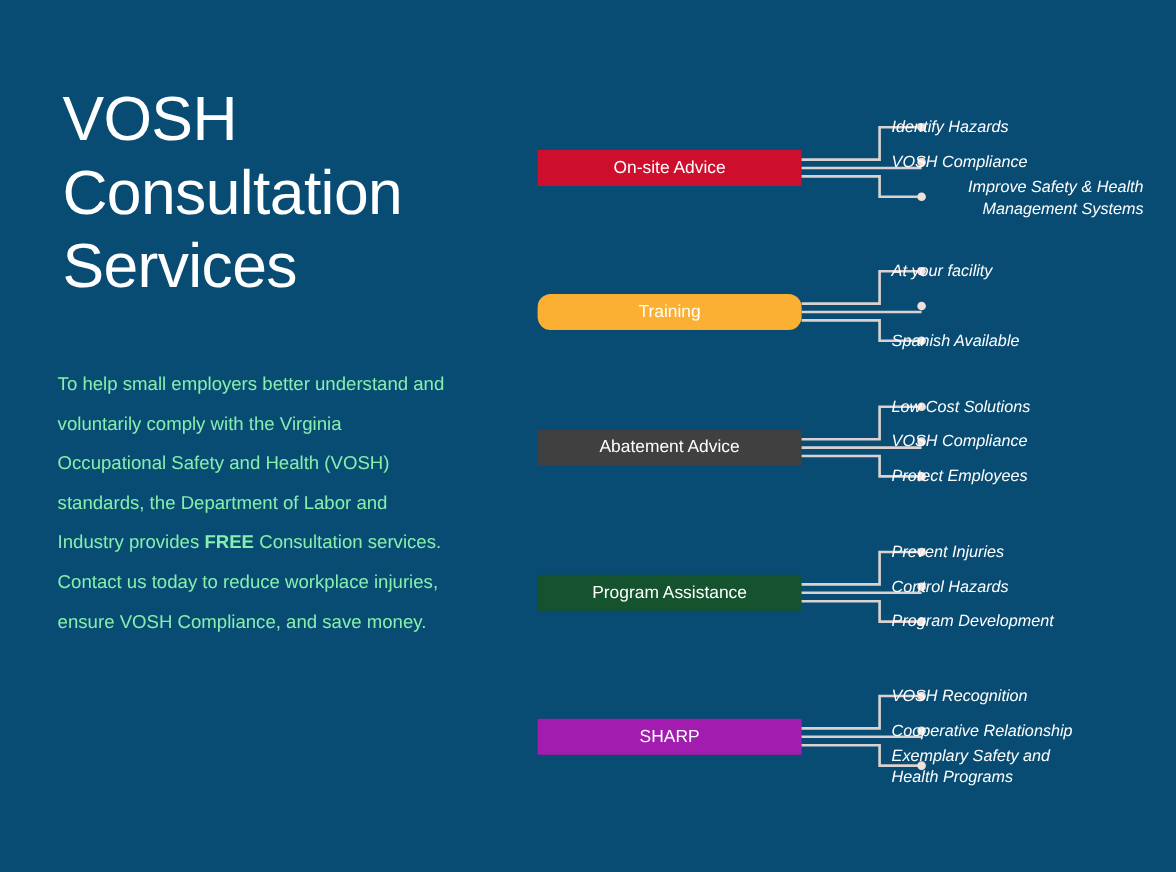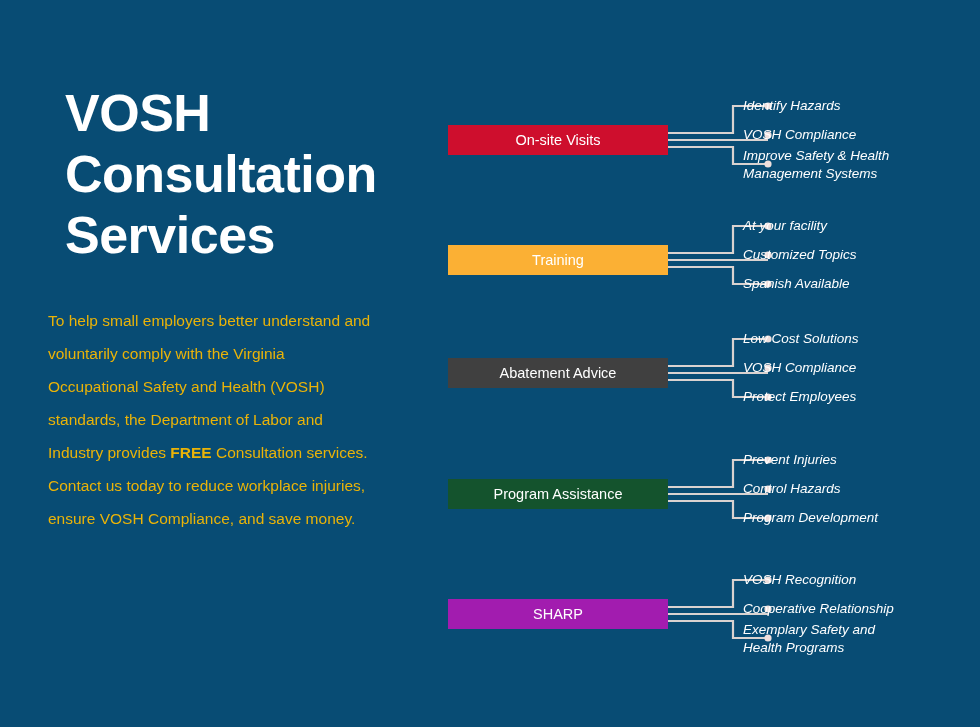--- a/index.html
+++ b/index.html
@@ -18,35 +18,35 @@
   
   #left-panel {
     position: absolute;
     left: 48px;
     top: 66px;
     width: 360px;
   }
   #page-title {
     font-size: 52px;
     line-height: 61px;
-    font-weight: bold;
+    font-weight: normal;
     color: #ffffff;
     letter-spacing: -0.5px;
-    margin: 17px;
+    margin: 4px;
     white-space: pre-line;
   }
   #intro-paragraph {
     margin: 0;
     position: absolute;
     top: 238px;
     left: 0px;
     width: 330px;
     font-size: 15.5px;
     line-height: 33px;
-    color: #eab308;
+    color: #86efac;
   }
   #intro-paragraph b { font-weight: bold; }
 
   
   #branches {
     position: absolute;
     left: 0;
     top: 0;
     width: 980px;
     height: 727px;
@@ -102,49 +102,48 @@
 <div id="left-panel">
   <h1 id="page-title">VOSH
 Consultation
 Services</h1>
   <p id="intro-paragraph"><span>To help small employers better understand and voluntarily comply with the Virginia Occupational Safety and Health (VOSH) standards, the Department of Labor and Industry provides </span><b>FREE</b><span> Consultation services. Contact us today to reduce workplace injuries, ensure VOSH Compliance, and save money.</span></p>
 </div>
 
 <div id="branches">
     <div class="branch" style="top: 85px;">
       <div class="branch-box" style="background: rgb(206, 14, 45);">
-        <span class="branch-box-label">On-site Visits</span>
+        <span class="branch-box-label">On-site Advice</span>
       </div>
       <svg class="connector-svg" viewBox="0 0 120 110">
         <path d="M 0 48 H 65 V 21 H 100" fill="none" stroke="#D9D2D0" stroke-width="2.2"></path>
         <circle cx="100" cy="21" r="3.6" fill="#EFE0DE"></circle>
         <path d="M 0 55 H 100" fill="none" stroke="#D9D2D0" stroke-width="2.2"></path>
         <circle cx="100" cy="50" r="3.6" fill="#EFE0DE"></circle>
         <path d="M 0 62 H 65 V 79 H 100" fill="none" stroke="#D9D2D0" stroke-width="2.2"></path>
         <circle cx="100" cy="79" r="3.6" fill="#EFE0DE"></circle>
       </svg>
       <div class="leaf leaf-0">Identify Hazards</div>
       <div class="leaf leaf-1">VOSH Compliance</div>
-      <div class="leaf leaf-2" style="top: 62px;">Improve Safety &amp; Health
+      <div class="leaf leaf-2" style="top: 62px; text-align: right;">Improve Safety &amp; Health
 Management Systems</div>
     </div>
     <div class="branch" style="top: 205px;">
-      <div class="branch-box" style="background: rgb(251, 176, 52);">
+      <div class="branch-box" style="background: rgb(251, 176, 52); border-radius: 11px;">
         <span class="branch-box-label">Training</span>
       </div>
       <svg class="connector-svg" viewBox="0 0 120 110">
         <path d="M 0 48 H 65 V 21 H 100" fill="none" stroke="#D9D2D0" stroke-width="2.2"></path>
         <circle cx="100" cy="21" r="3.6" fill="#EFE0DE"></circle>
         <path d="M 0 55 H 100" fill="none" stroke="#D9D2D0" stroke-width="2.2"></path>
         <circle cx="100" cy="50" r="3.6" fill="#EFE0DE"></circle>
         <path d="M 0 62 H 65 V 79 H 100" fill="none" stroke="#D9D2D0" stroke-width="2.2"></path>
         <circle cx="100" cy="79" r="3.6" fill="#EFE0DE"></circle>
       </svg>
       <div class="leaf leaf-0">At your facility</div>
-      <div class="leaf leaf-1">Customized Topics</div>
       <div class="leaf leaf-2">Spanish Available</div>
     </div>
     <div class="branch" style="top: 318px;">
       <div class="branch-box" style="background: #404040;">
         <span class="branch-box-label">Abatement Advice</span>
       </div>
       <svg class="connector-svg" viewBox="0 0 120 110">
         <path d="M 0 48 H 65 V 21 H 100" fill="none" stroke="#D9D2D0" stroke-width="2.2"></path>
         <circle cx="100" cy="21" r="3.6" fill="#EFE0DE"></circle>
         <path d="M 0 55 H 100" fill="none" stroke="#D9D2D0" stroke-width="2.2"></path>

